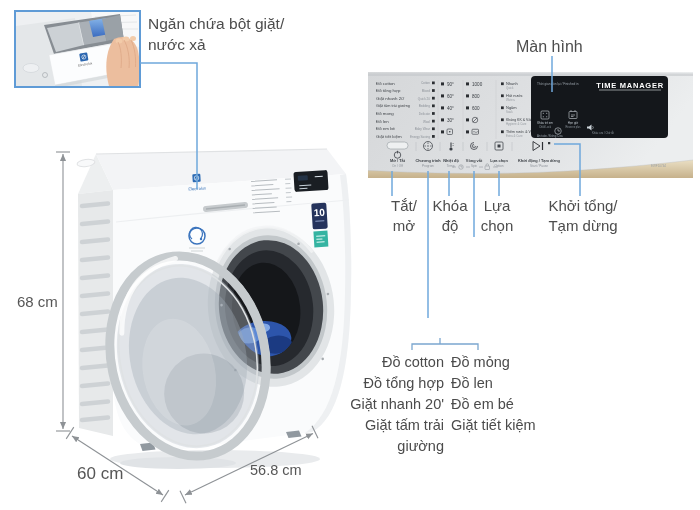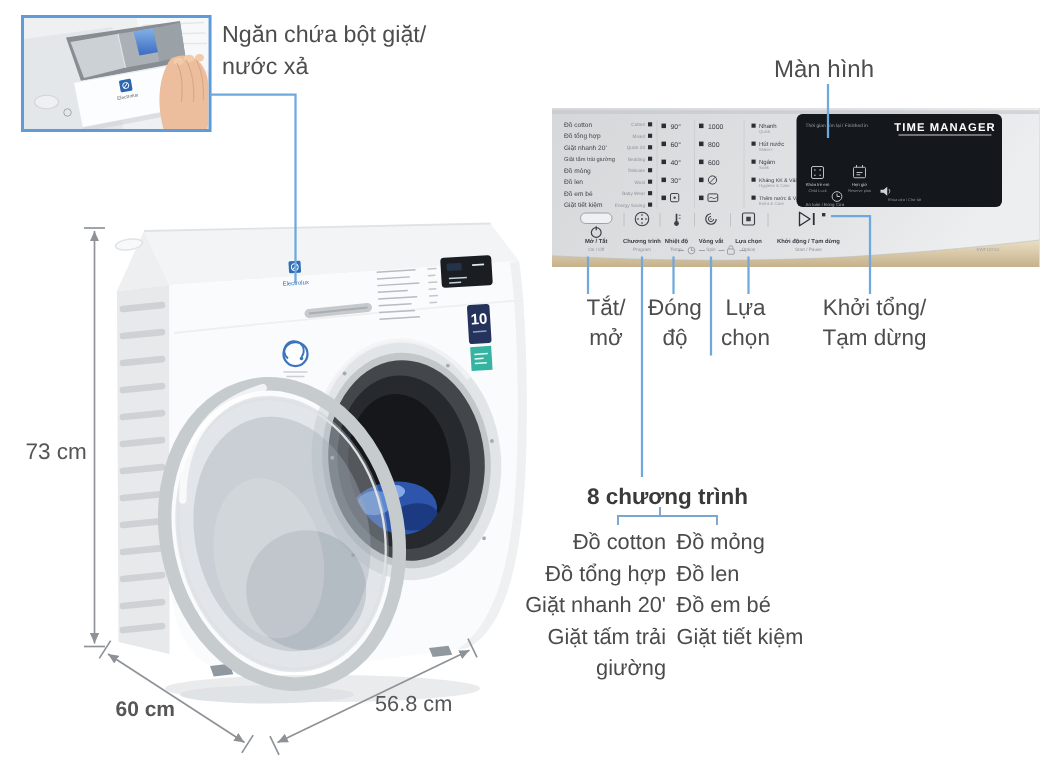--- a/index.html
+++ b/index.html
@@ -17,21 +17,21 @@
   #lbl-temp{left:426px;top:196px;width:48px;}
   #lbl-option{left:473px;top:196px;width:48px;}
   #lbl-start{left:540px;top:196px;width:86px;}
   #lbl-spin{left:451px;top:238px;width:48px;}
   #programs-title{left:384px;top:322px;width:122px;font-weight:bold;font-size:15px;color:#3a3a3a;}
   .prog-col{position:absolute;z-index:5;top:352px;font-size:14.5px;line-height:21px;color:#4b4b4b;}
   #prog-col1{left:326px;width:118px;text-align:right;}
   #prog-col2{left:451px;width:120px;text-align:left;}
   .dim{position:absolute;z-index:5;color:#565656;}
   #dim-85{left:17px;top:293px;font-size:15px;}
-  #dim-60{left:77px;top:464px;font-size:14px;font-weight:bold;}
+  #dim-60{left:77px;top:464px;font-size:17px;}
   #dim-568{left:250px;top:462px;font-size:14.5px;}
   text{font-family:"Liberation Sans",sans-serif;}
 </style>
 </head>
 <body>
 
 <div id="stage">
 
   <div id="drawer-photo" class="photo">
     <svg width="123" height="74" viewBox="0 0 246 148">
@@ -419,44 +419,43 @@
     <div>nước xả</div>
   </div>
 
   <div id="screen-label" class="lbl">Màn hình</div>
 
   <div id="lbl-power" class="lbl ctr">
     <div>Tắt/</div>
     <div>mở</div>
   </div>
   <div id="lbl-temp" class="lbl ctr">
-    <div>Đóng</div>
+    <div>Khóa</div>
     <div>độ</div>
   </div>
   <div id="lbl-option" class="lbl ctr">
     <div>Lựa</div>
     <div>chọn</div>
   </div>
   <div id="lbl-start" class="lbl ctr">
     <div>Khởi tổng/</div>
     <div>Tạm dừng</div>
   </div>
 
-  <div id="programs-title" class="lbl ctr">8 chương trình</div>
 
   <div id="prog-col1" class="prog-col">
     <div>Đồ cotton</div>
     <div>Đồ tổng hợp</div>
     <div>Giặt nhanh 20'</div>
     <div>Giặt tấm trải giường</div>
   </div>
   <div id="prog-col2" class="prog-col">
     <div>Đồ mỏng</div>
     <div>Đồ len</div>
     <div>Đồ em bé</div>
     <div>Giặt tiết kiệm</div>
   </div>
 
-  <div id="dim-85" class="dim">73 cm</div>
+  <div id="dim-85" class="dim">68 cm</div>
   <div id="dim-60" class="dim">60 cm</div>
   <div id="dim-568" class="dim">56.8 cm</div>
 
 </div>
 
 </body></html>

